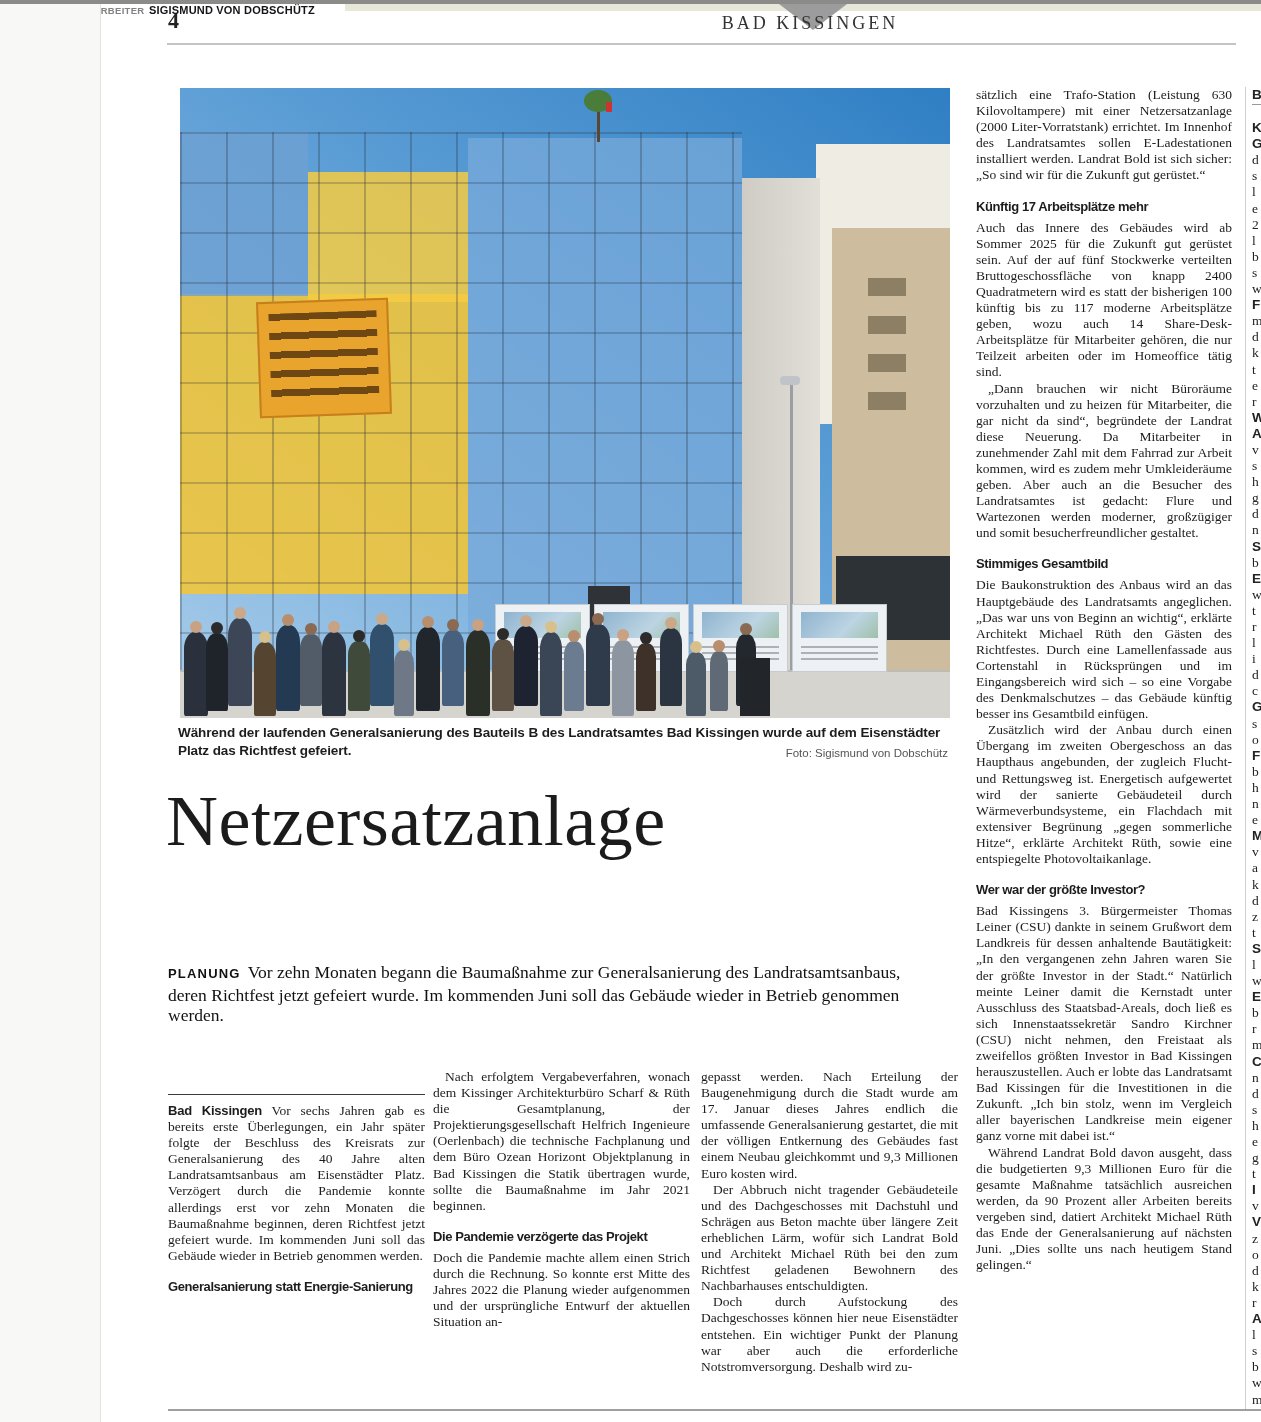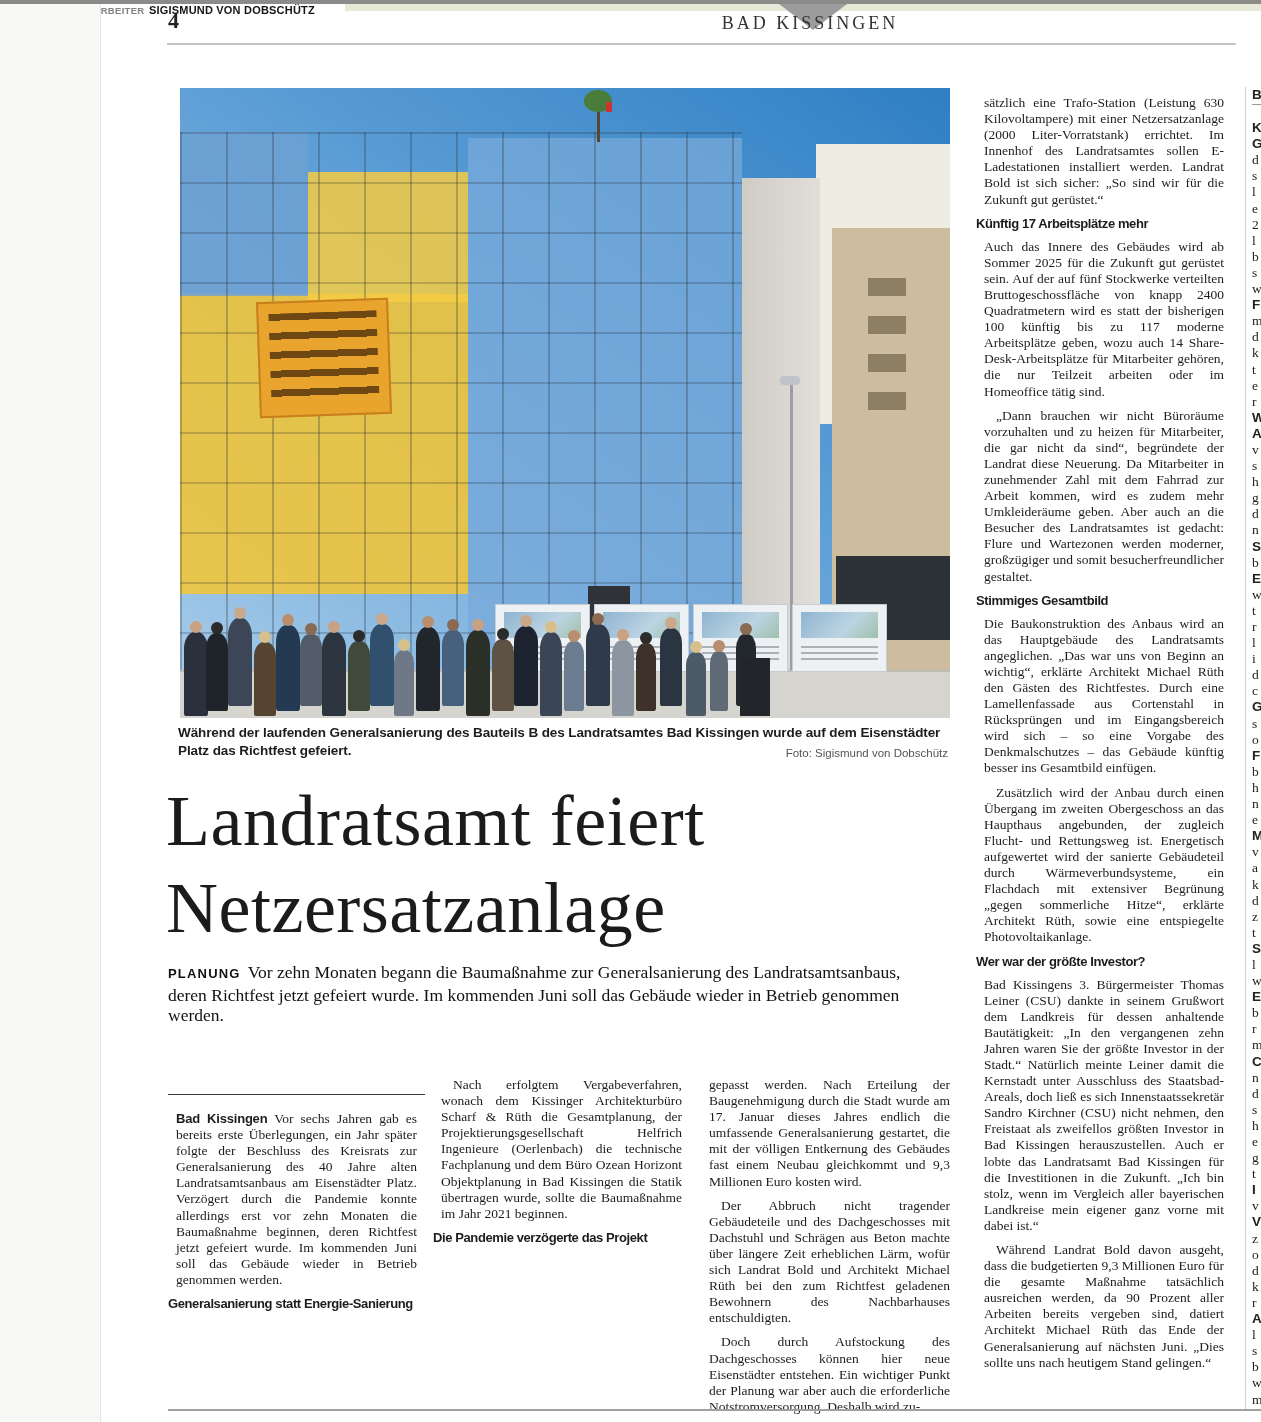--- a/index.html
+++ b/index.html
@@ -64,24 +64,24 @@
   .headline{left:166px;top:778px;width:800px;font-size:72px;line-height:87px;color:#1b1b1b;letter-spacing:.5px;}
   .lead{left:168px;top:962px;width:742px;font-size:17.5px;line-height:20.5px;color:#111;}
   .kicker{font-family:"Liberation Sans",sans-serif;font-weight:bold;font-size:13px;letter-spacing:1.2px;margin-right:7px;}
   
   .byline{left:168px;top:1074px;width:257px;font-family:"Liberation Sans",sans-serif;white-space:nowrap;}
   .byline .label{font-size:9.5px;color:#828282;font-weight:bold;letter-spacing:.3px;}
   .byline .name{font-size:11px;color:#141414;font-weight:bold;letter-spacing:.2px;}
   .byline-rule{left:168px;top:1094px;width:257px;height:1px;background:#3a3a3a;}
   
   .col{position:absolute;width:257px;}
-  .col p{margin:8px;font-size:13.5px;line-height:16.1px;text-align:justify;hyphens:auto;-webkit-hyphens:auto;}
+  .col p{margin:0;font-size:13.5px;line-height:16.1px;text-align:justify;hyphens:auto;-webkit-hyphens:auto;}
   .col p.indent{text-indent:12px;}
   .subhead{font-family:"Liberation Sans",sans-serif;font-weight:bold;font-size:13px;letter-spacing:-.4px;
-    margin:0 0 6px;white-space:nowrap;}
+    margin:15px 0 6px;white-space:nowrap;}
   .leadin{font-family:"Liberation Sans",sans-serif;font-weight:bold;font-size:13px;letter-spacing:-.2px;}
   .col1{left:168px;top:1103px;}
   .col2{left:433px;top:1069px;}
   .col3{left:701px;top:1069px;}
   .col4{left:976px;top:87px;width:256px;}
   
   .bottom-rule{left:168px;top:1409px;width:1093px;height:2px;background:#a0a0a0;}
   .v-rule{left:1245px;top:87px;width:1px;height:1322px;background:#cfcfcf;}
   .sliver{left:1252px;top:87px;width:10px;height:1322px;overflow:hidden;}
   .sliver-line{height:16.1px;font-size:13.5px;line-height:16.1px;color:#222;overflow:hidden;white-space:nowrap;}
@@ -215,41 +215,41 @@
     </div>
   <div class="podium"></div>
 </div>
 
 <div class="caption-block">
   <p class="caption">Während der laufenden Generalsanierung des Bauteils B des Landratsamtes Bad Kissingen wurde auf dem Eisenstädter Platz das Richtfest gefeiert.</p>
   <span class="credit">Foto: Sigismund von Dobschütz</span>
 </div>
 
 <div class="abs headline">
-  <div>Landratsamt feiert</div>
   <div>Netzersatzanlage</div>
 </div>
 <div class="abs lead">
   <span class="kicker">PLANUNG</span><span>Vor zehn Monaten begann die Baumaßnahme zur Generalsanierung des Landratsamtsanbaus, deren Richtfest jetzt gefeiert wurde. Im kommenden Juni soll das Gebäude wieder in Betrieb genommen werden.</span>
 </div>
 
 <div class="byline">
   <span class="label">VON UNSEREM MITARBEITER</span>
   <span class="name">SIGISMUND VON DOBSCHÜTZ</span>
 </div>
 <div class="abs byline-rule"></div>
 
 <div class="col col1">
   <p><span class="leadin">Bad Kissingen</span> <span>Vor sechs Jahren gab es bereits erste Überlegungen, ein Jahr später folgte der Beschluss des Kreisrats zur Generalsanierung des 40 Jahre alten Landratsamtsanbaus am Eisenstädter Platz. Verzögert durch die Pandemie konnte allerdings erst vor zehn Monaten die Baumaßnahme beginnen, deren Richtfest jetzt gefeiert wurde. Im kommenden Juni soll das Gebäude wieder in Betrieb genommen werden.</span></p>
   <div class="subhead">Generalsanierung statt Energie-Sanierung</div>
 </div>
 
 <div class="col col2">
   <p class="indent">Nach erfolgtem Vergabeverfahren, wonach dem Kissinger Architekturbüro Scharf &amp; Rüth die Gesamtplanung, der Projektierungsgesellschaft Helfrich Ingenieure (Oerlenbach) die technische Fachplanung und dem Büro Ozean Horizont Objektplanung in Bad Kissingen die Statik übertragen wurde, sollte die Baumaßnahme im Jahr 2021 beginnen.</p>
   <div class="subhead">Die Pandemie verzögerte das Projekt</div>
+  <p>Doch die Pandemie machte allem einen Strich durch die Rechnung. So konnte erst Mitte des Jahres 2022 die Planung wieder aufgenommen und der ursprüngliche Entwurf der aktuellen Situation an-</p>
 </div>
 
 <div class="col col3">
   <p>gepasst werden. Nach Erteilung der Baugenehmigung durch die Stadt wurde am 17. Januar dieses Jahres endlich die umfassende Generalsanierung gestartet, die mit der völligen Entkernung des Gebäudes fast einem Neubau gleichkommt und 9,3 Millionen Euro kosten wird.</p>
   <p class="indent">Der Abbruch nicht tragender Gebäudeteile und des Dachgeschosses mit Dachstuhl und Schrägen aus Beton machte über längere Zeit erheblichen Lärm, wofür sich Landrat Bold und Architekt Michael Rüth bei den zum Richtfest geladenen Bewohnern des Nachbarhauses entschuldigten.</p>
   <p class="indent">Doch durch Aufstockung des Dachgeschosses können hier neue Eisenstädter entstehen. Ein wichtiger Punkt der Planung war aber auch die erforderliche Notstromversorgung. Deshalb wird zu-</p>
 </div>
 
 <div class="col col4">
   <p>sätzlich eine Trafo-Station (Leistung 630 Kilovoltampere) mit einer Netzersatzanlage (2000 Liter-Vorratstank) errichtet. Im Innenhof des Landratsamtes sollen E-Ladestationen installiert werden. Landrat Bold ist sich sicher: „So sind wir für die Zukunft gut gerüstet.“</p>

